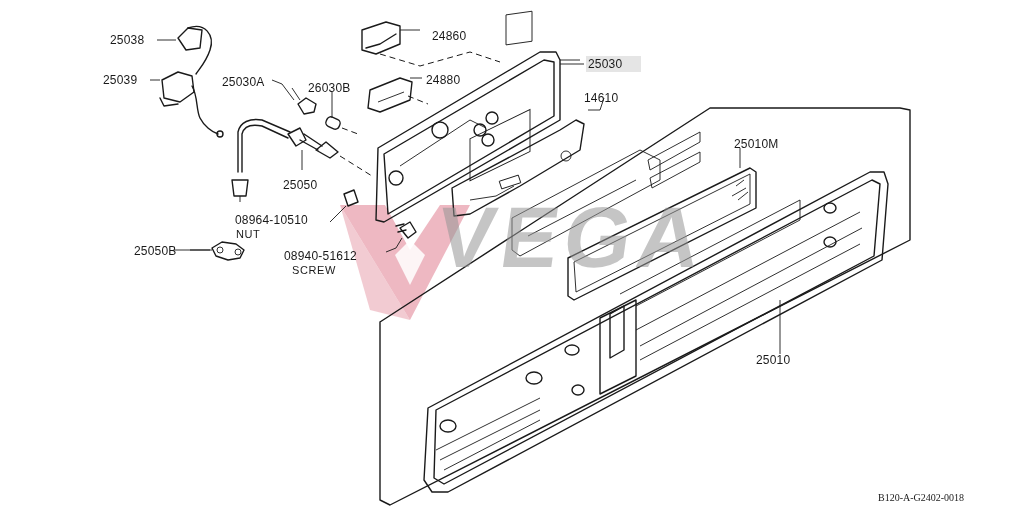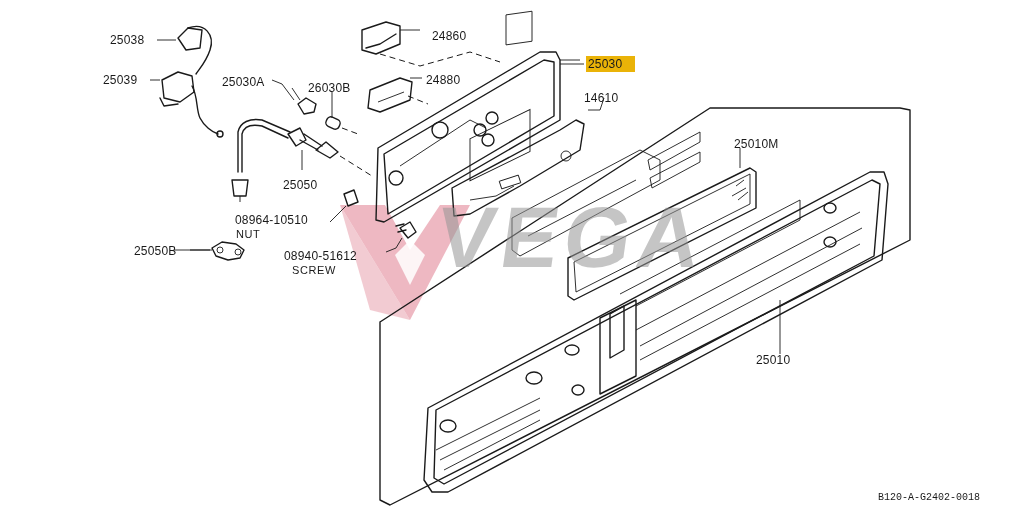--- a/index.html
+++ b/index.html
@@ -7,22 +7,22 @@
          font-family: "Liberation Sans", sans-serif; }
   #stage { position: absolute; left: 0; top: 0; width: 1024px; height: 512px; }
   svg { position: absolute; left: 0; top: 0; }
   .ln { fill: none; stroke: #1a1a1a; stroke-width: 1.4; stroke-linejoin: round; stroke-linecap: round; }
   .ln-thin { fill: none; stroke: #1a1a1a; stroke-width: 0.9; }
   .ln-dash { fill: none; stroke: #1a1a1a; stroke-width: 1; stroke-dasharray: 6 4; }
   .label { position: absolute; font-family: "Liberation Sans", sans-serif; font-size: 12px;
            color: #1a1a1a; white-space: nowrap; letter-spacing: 0.2px; line-height: 16px; }
   .sub { position: absolute; font-family: "Liberation Sans", sans-serif; font-size: 11px;
          color: #1a1a1a; letter-spacing: 0.6px; line-height: 12px; }
-  .hl { background: #eab308; padding: 0 13px 0 2px; }
-  .code { position: absolute; font-family: Liberation Mono, monospace; font-size: 10px;
+  .hl { background: #e5e5e5; padding: 0 19px 0 2px; }
+  .code { position: absolute; font-family: Liberation Serif, serif; font-size: 10px;
           color: #1a1a1a; white-space: nowrap; }
   .wm-text { position: absolute; font-family: "Liberation Sans", sans-serif; font-weight: bold;
              color: rgba(150,150,150,0.55); white-space: nowrap; pointer-events: none; }
 </style>
 </head>
 <body>
 
 <div id="stage">
 
   <svg width="1024" height="512">

